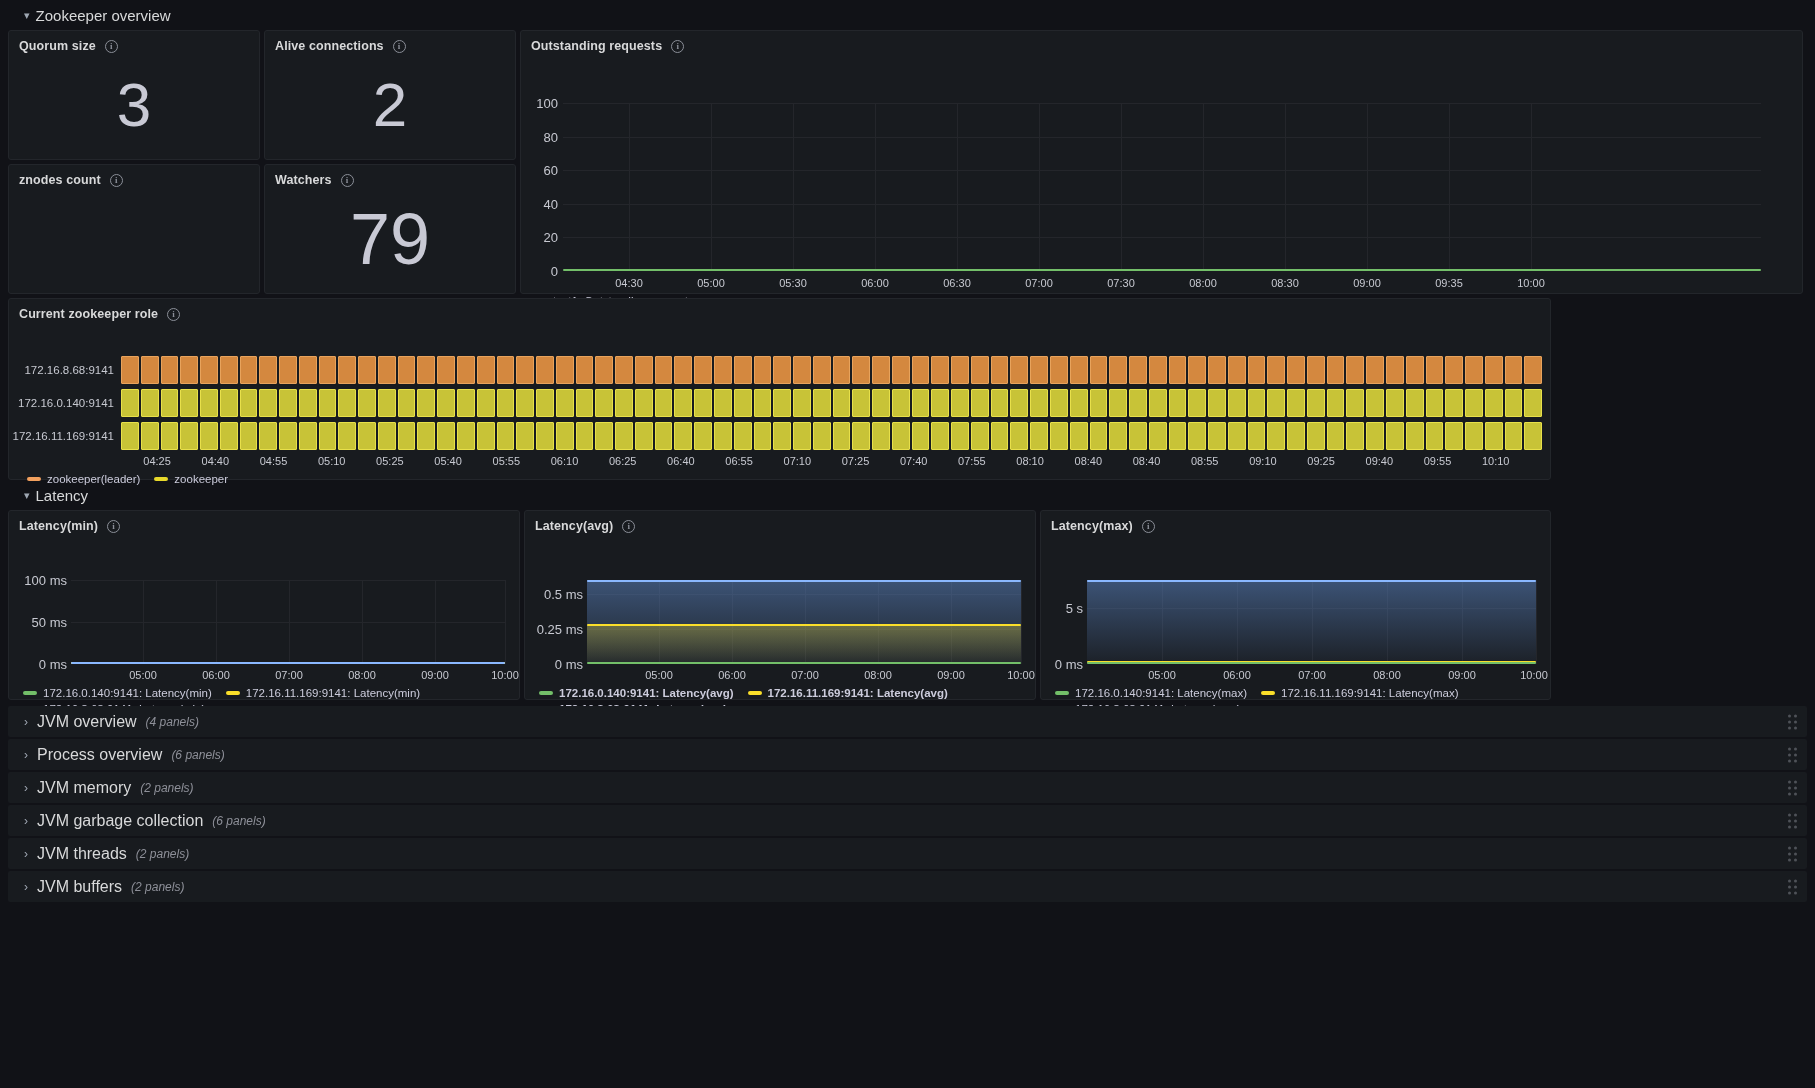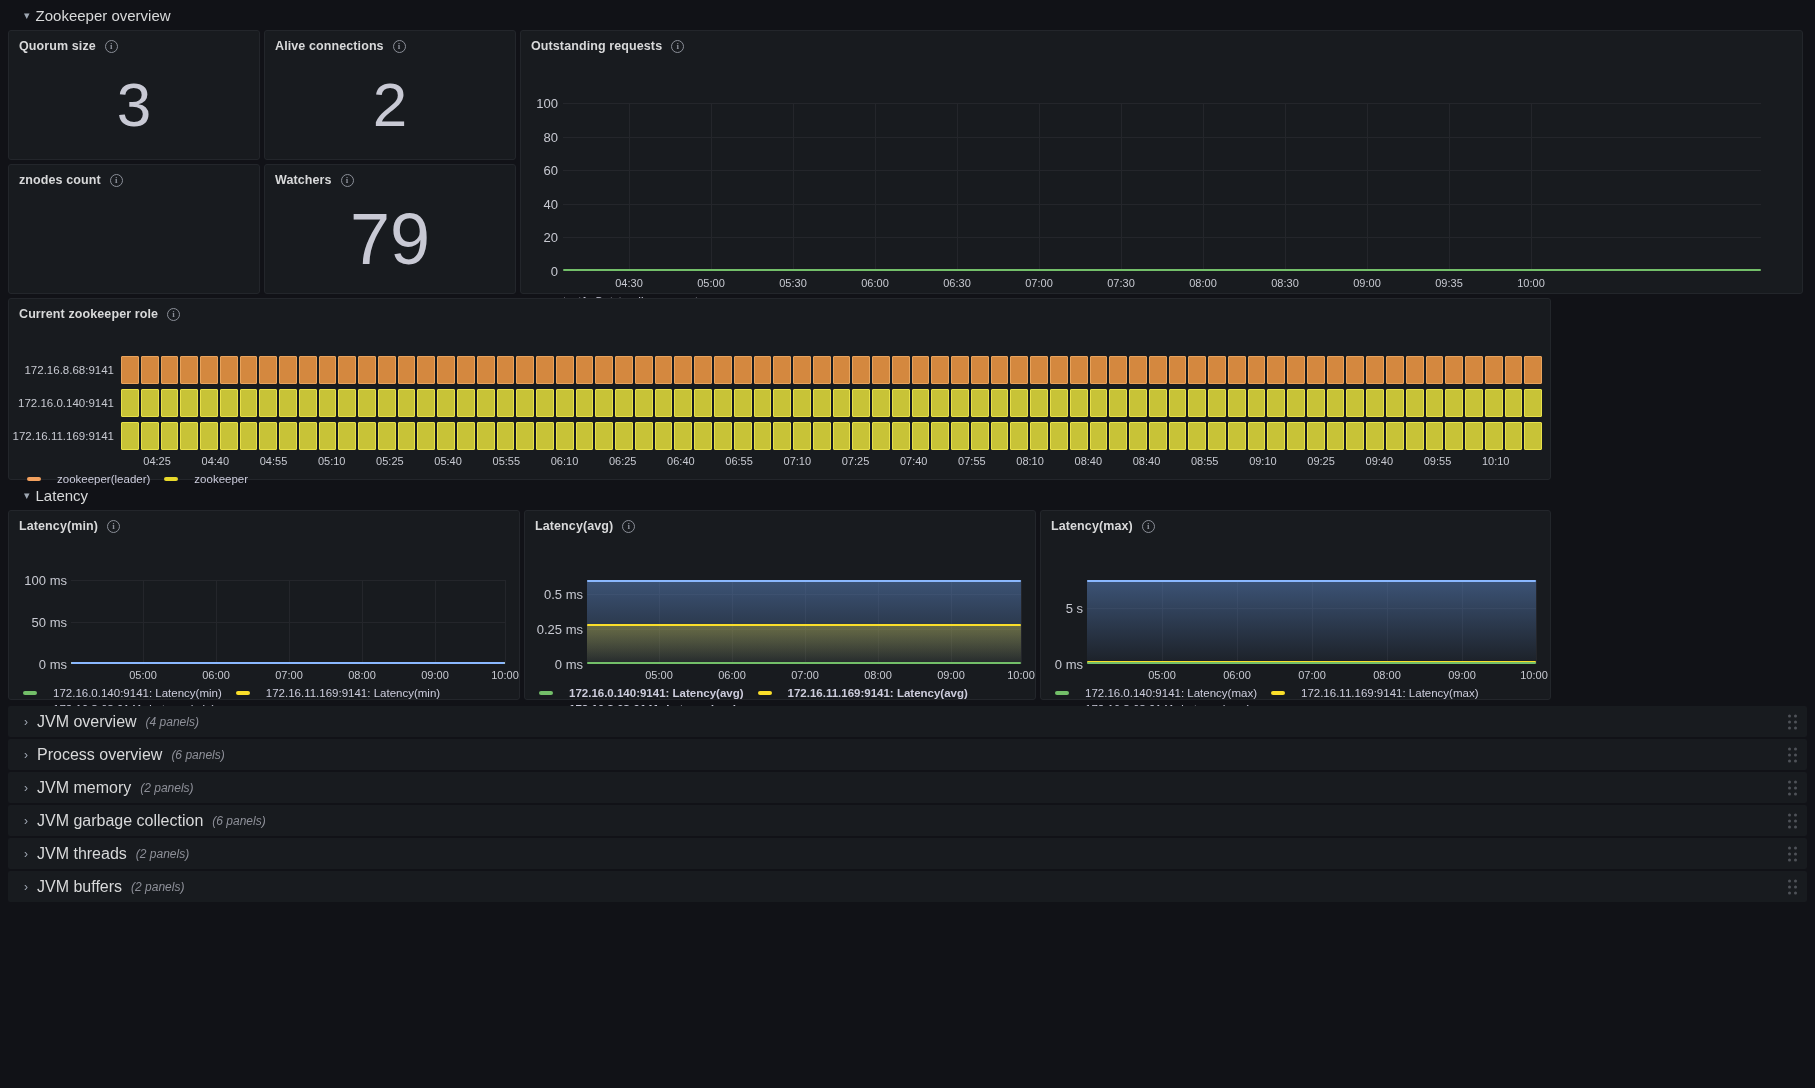--- a/index.html
+++ b/index.html
@@ -78,21 +78,21 @@
     position: absolute; text-align: right; font-size: 13px; color: #c7c9d1;
   }
   .ylabels span { position: absolute; right: 0; transform: translateY(-50%); white-space: nowrap; }
   .xlabels { position: absolute; font-size: 11px; color: #c7c9d1; }
   .xlabels span { position: absolute; transform: translateX(-50%); white-space: nowrap; }
   .gridv { position: absolute; top: 0; bottom: 0; width: 1px; background: #24262b; }
   .gridh { position: absolute; left: 0; right: 0; height: 1px; background: #24262b; }
   .serie-line { position: absolute; height: 2px; border-radius: 1px; }
 
   .legend { position: absolute; display: flex; flex-wrap: wrap; align-content: flex-start; }
-  .leg-item { display: flex; align-items: center; gap: 16px; margin-right: 14px; margin-bottom: 4px; cursor: pointer; }
+  .leg-item { display: flex; align-items: center; gap: 6px; margin-right: 14px; margin-bottom: 4px; cursor: pointer; }
   .leg-swatch { width: 14px; height: 4px; border-radius: 2px; flex: none; }
   .leg-text { font-size: 11.5px; color: #ccccdc; white-space: nowrap; }
 
   
   .timeline-panel { height: 180px; }
   .tl-rowlabel {
     position: absolute; right: 0; transform: translateY(-50%);
     font-size: 11.5px; color: #c7c9d1; white-space: nowrap;
   }
   .tl-track { position: absolute; display: flex; gap: 0; }

